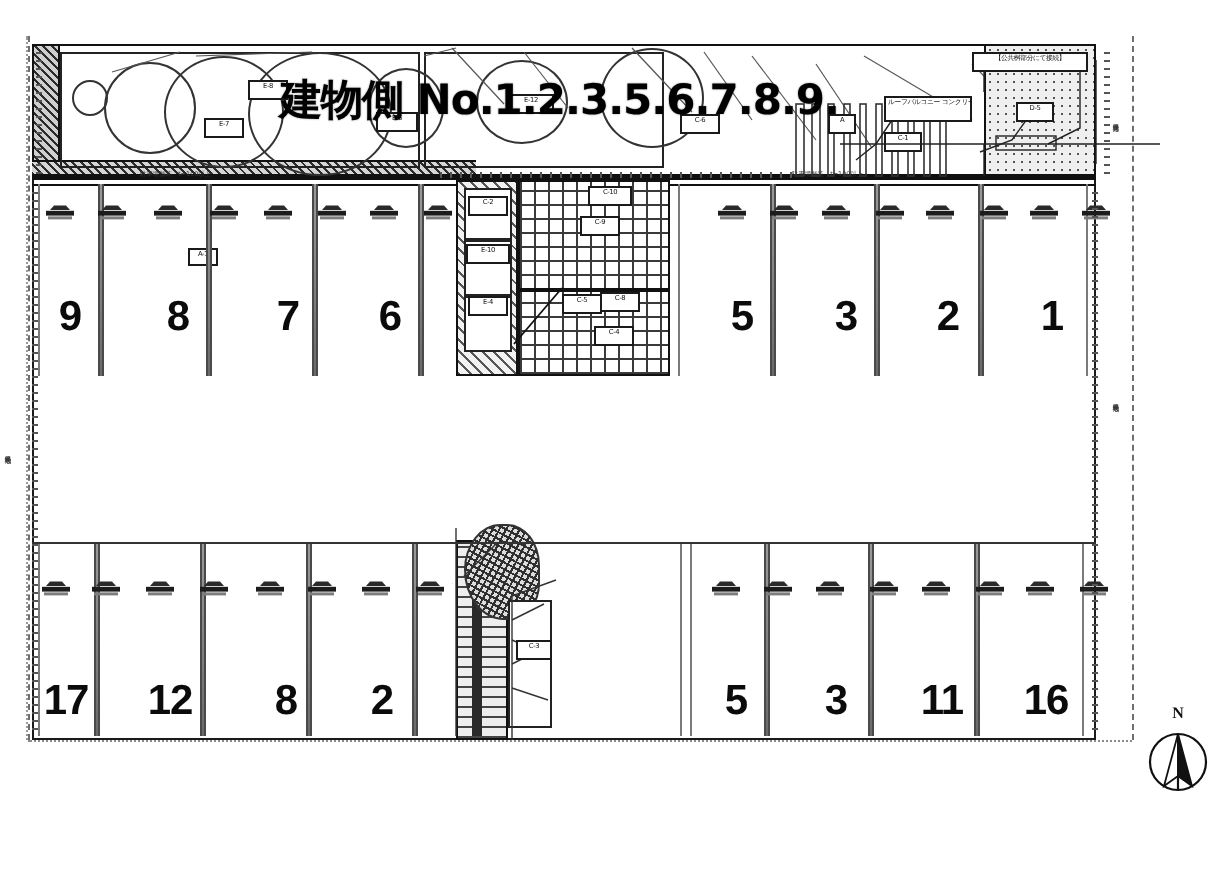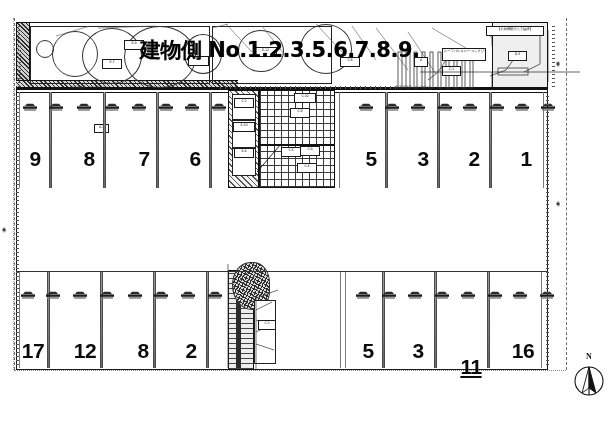--- a/index.html
+++ b/index.html
@@ -541,21 +541,21 @@
       <div class="stall-num" style="left: 358px; top: 148px; width: 26px;">5</div>
       <div class="stall-num" style="left: 410px; top: 148px; width: 26px;">3</div>
       <div class="stall-num" style="left: 461px; top: 148px; width: 26px;">2</div>
       <div class="stall-num" style="left: 513px; top: 148px; width: 26px;">1</div>
       <div class="stall-num" style="left: 20px; top: 340px; width: 26px;">17</div>
       <div class="stall-num" style="left: 72px; top: 340px; width: 26px;">12</div>
       <div class="stall-num" style="left: 130px; top: 340px; width: 26px;">8</div>
       <div class="stall-num" style="left: 178px; top: 340px; width: 26px;">2</div>
       <div class="stall-num" style="left: 355px; top: 340px; width: 26px;">5</div>
       <div class="stall-num" style="left: 405px; top: 340px; width: 26px;">3</div>
-      <div class="stall-num" style="left: 458px; top: 356px; width: 26px; text-decoration: underline;">11</div>
+      <div class="stall-num" style="left: 458px; top: 340px; width: 26px;">11</div>
       <div class="stall-num" style="left: 510px; top: 340px; width: 26px;">16</div>
     </div>
 
   <div id="dim-texts">
       <div class="dim-text" style="left: 70px; top: 85px;">駐車場舗装　t=100以上</div>
       <div class="dim-text" style="left: 396px; top: 85px;">駐車場舗装　t=100以上</div>
       <div class="dim-text" style="left: 2px; top: 226px; writing-mode: vertical-rl; letter-spacing: -0.3px;">敷地境界線</div>
       <div class="dim-text" style="left: 556px; top: 200px; writing-mode: vertical-rl; letter-spacing: -0.3px;">敷地境界線</div>
       <div class="dim-text" style="left: 556px; top: 60px; writing-mode: vertical-rl; letter-spacing: -0.3px;">道路境界線</div>
     </div>

